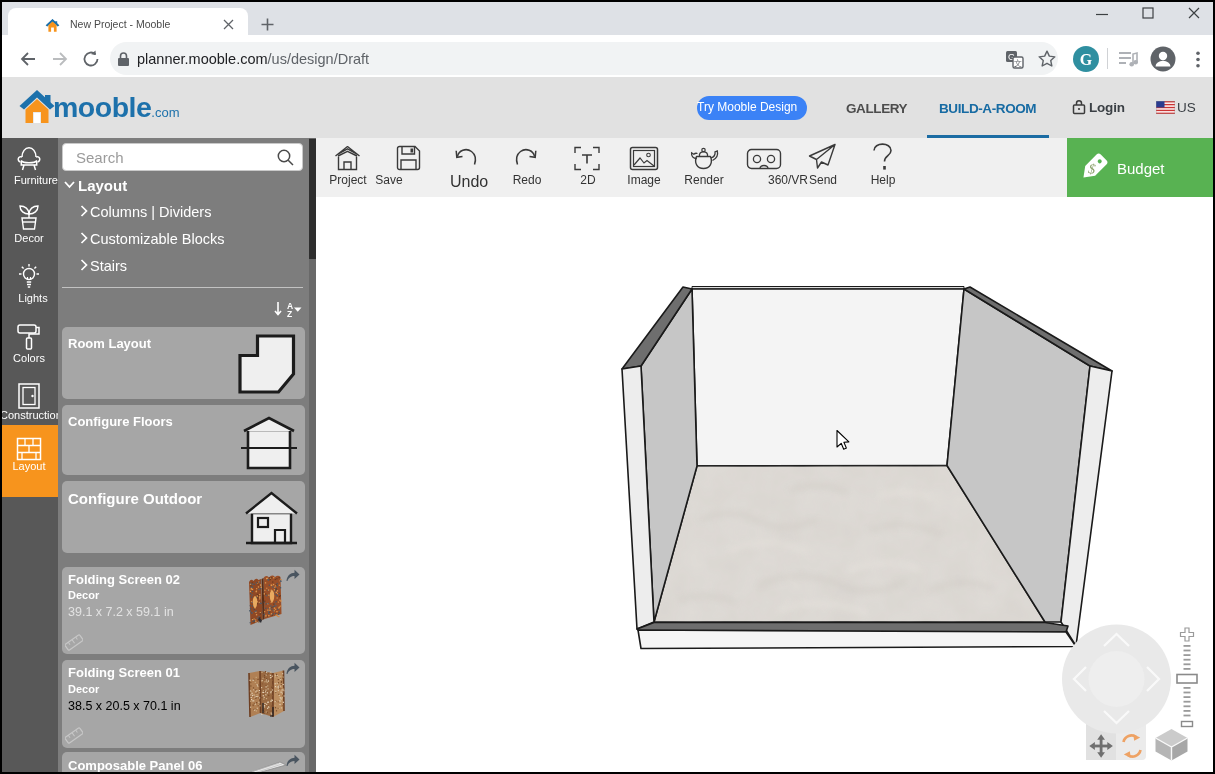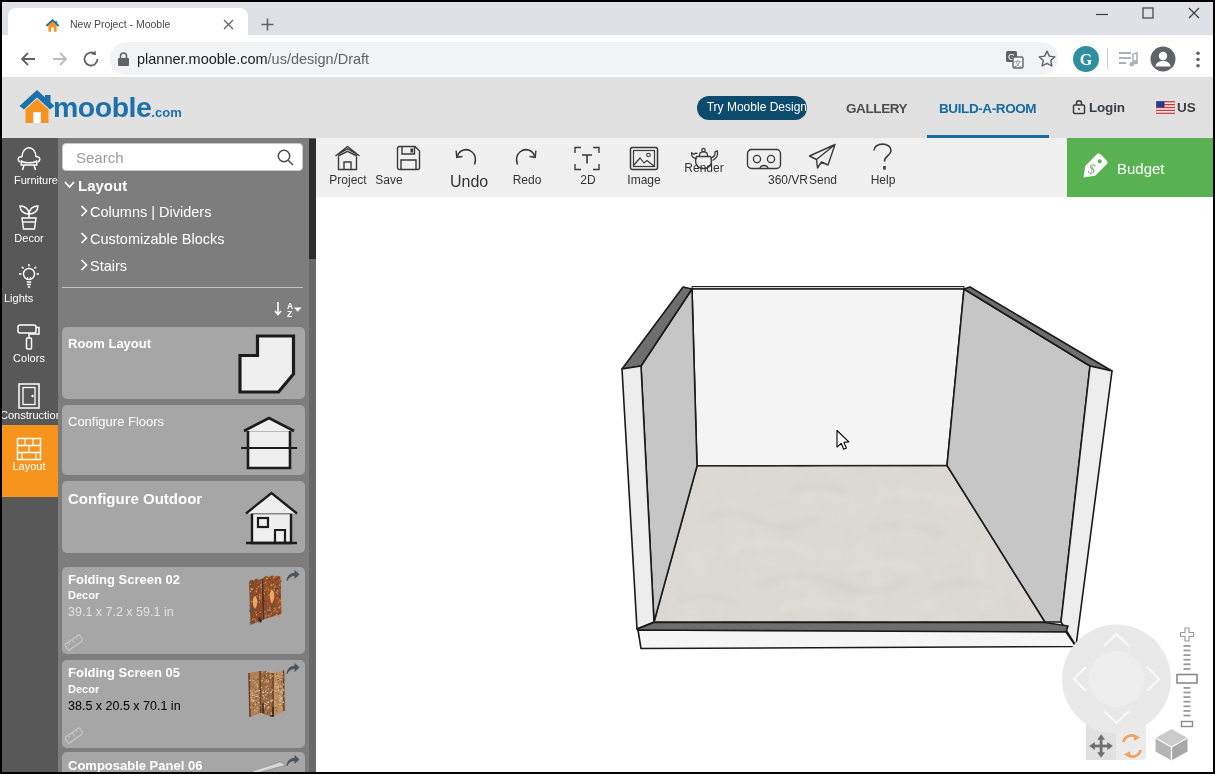--- a/index.html
+++ b/index.html
@@ -87,22 +87,22 @@
     <circle cx="4" cy="14.8" r="1.8" fill="#5f6368"></circle>
   </svg>
 
 <div class="abs" style="left:0;top:77px;width:1215px;height:61px;background:#e1e1e1"></div>
 <svg class="abs" style="left:19px;top:90px" width="36" height="33" viewBox="0 0 36 33">
  <path d="M18 0 L0.5 16 L5 19.5 L18 7.5 L31 19.5 L35.5 16 Z" fill="#1d71ab"></path>
  <path d="M26 5 L31.5 5 L31.5 13 L26 8.5 Z" fill="#1d71ab"></path>
  <path d="M6.5 19.5 L18 9 L29.5 19.5 L29.5 33 L22 33 L22 22 L14 22 L14 33 L6.5 33 Z" fill="#f7941d"></path>
  <rect x="14.7" y="22.7" width="6.6" height="10.3" fill="#fff"></rect>
 </svg>
-<div class="abs" style="left:53px;top:91px;font-size:28.5px;font-weight:bold;color:#1d71ab;letter-spacing:-0.5px">mooble<span style="font-size:13px;font-weight:bold;letter-spacing:0">.com</span></div>
-<div class="abs" style="left:697px;top:96px;width:110px;height:23.5px;background:#0c4a6e;border-radius:12px;color:#fff;font-size:12px;text-align:right;line-height:23.5px">Try Mooble Design</div>
+<div class="abs" style="left:53px;top:91px;font-size:28.5px;font-weight:bold;color:#1d71ab;letter-spacing:-0.5px">mooble<span style="font-size:13px;font-weight:normal;letter-spacing:0">.com</span></div>
+<div class="abs" style="left:697px;top:96px;width:110px;height:23.5px;background:#3b82f6;border-radius:12px;color:#fff;font-size:12px;text-align:left;line-height:23.5px">Try Mooble Design</div>
 <div class="abs" style="left:846px;top:101px;font-size:13.5px;font-weight:bold;color:#4d4d4d;letter-spacing:-0.4px">GALLERY</div>
 <div class="abs" style="left:939px;top:101px;font-size:13.5px;font-weight:bold;color:#176ba3;letter-spacing:-0.4px">BUILD-A-ROOM</div>
 <div class="abs" style="left:926.5px;top:134.5px;width:122.5px;height:3.5px;background:#1b6ca3"></div>
 <svg class="abs" style="left:1072px;top:99px" width="14" height="16" viewBox="0 0 14 16">
     <rect x="1.5" y="6" width="11" height="8.5" rx="1" fill="none" stroke="#3c3c3c" stroke-width="1.5"></rect>
     <path d="M4.5 6 V4.2 a2.5 2.5 0 0 1 5 0 V6" fill="none" stroke="#3c3c3c" stroke-width="1.5"></path>
     <circle cx="7" cy="10" r="1.1" fill="#3c3c3c"></circle>
   </svg>
 <div class="abs" style="left:1089px;top:100px;font-size:13.5px;font-weight:bold;color:#3a3f44;letter-spacing:-0.2px">Login</div>
 <svg class="abs" style="left:1156px;top:101px" width="19" height="13" viewBox="0 0 19 13">
@@ -110,21 +110,21 @@
  <g fill="#c33">
   <rect y="0" width="19" height="1.45"></rect>
       <rect y="2.9" width="19" height="1.45"></rect>
       <rect y="5.8" width="19" height="1.45"></rect>
       <rect y="8.7" width="19" height="1.45"></rect>
       <rect y="11.6" width="19" height="1.4"></rect>
  </g>
  <rect width="8.5" height="6.5" fill="#2a3b8f"></rect>
  <rect x="0" y="0" width="19" height="13" fill="none" stroke="#999" stroke-width="0.6"></rect>
 </svg>
-<div class="abs" style="left:1177px;top:100px;font-size:13.5px;font-weight:bold;color:#3a3f44">US</div>
+<div class="abs" style="left:1177px;top:100px;font-size:13.5px;font-weight:normal;color:#3a3f44">US</div>
 
 <div class="abs" style="left:316px;top:138px;width:899px;height:59px;background:#f0f0f0"></div>
 <svg class="abs" style="left:334px;top:145px" width="27" height="26" viewBox="0 0 27 26">
  <path d="M13.5 1.5 L1.5 11 M13.5 1.5 L25.5 11 M3.5 9.5 L13.5 3.8 L23.5 9.5 M4 11 L13.5 6.3 L23 11" fill="none" stroke="#3a3a3a" stroke-width="1.4" stroke-linejoin="round"></path>
  <path d="M4.5 11.5 V24.5 H22.5 V11.5" fill="none" stroke="#3a3a3a" stroke-width="1.4"></path>
  <path d="M10 24.5 V17 H17 V24.5" fill="none" stroke="#3a3a3a" stroke-width="1.4"></path>
 </svg>
 <div class="abs" style="left:327px;top:173px;width:42px;text-align:center;font-size:12px;color:#333">Project</div>
 <svg class="abs" style="left:396px;top:145px" width="25" height="26" viewBox="0 0 25 26">
  <path d="M1.5 3.5 a2 2 0 0 1 2 -2 H19 L23.5 6 V22.5 a2 2 0 0 1 -2 2 H3.5 a2 2 0 0 1 -2 -2 Z" fill="none" stroke="#3a3a3a" stroke-width="1.4"></path>
@@ -155,21 +155,21 @@
  <path d="M5 19 L11 12 L15 17 L18 14.5 L25 20" fill="none" stroke="#3a3a3a" stroke-width="1.2"></path>
 </svg>
 <div class="abs" style="left:623px;top:173px;width:42px;text-align:center;font-size:12px;color:#333">Image</div>
 <svg class="abs" style="left:689px;top:146px" width="31" height="25" viewBox="0 0 31 25">
  <path d="M7.5 10.5 C5 17 8 22.5 14.5 22.5 C21 22.5 24 17 21.5 10.5 Z" fill="none" stroke="#3a3a3a" stroke-width="1.4" stroke-linejoin="round"></path>
  <path d="M7.8 12.5 C4 12.5 2.2 10 2.6 6.8 L4.8 8.2 C6 7.2 7 7 8.5 7.5" fill="none" stroke="#3a3a3a" stroke-width="1.3"></path>
  <path d="M21.8 12 C25 11 26.5 9 26 6 L28.3 5 C29.3 9 27.5 12.5 23.5 14.5" fill="none" stroke="#3a3a3a" stroke-width="1.3"></path>
  <path d="M10.5 10.2 C10 7.5 11.5 5.8 14.5 5.8 C17.5 5.8 19 7.5 18.5 10.2" fill="none" stroke="#3a3a3a" stroke-width="1.3"></path>
  <circle cx="14.5" cy="4" r="1.7" fill="none" stroke="#3a3a3a" stroke-width="1.2"></circle>
 </svg>
-<div class="abs" style="left:681px;top:161px;width:46px;text-align:center;font-size:12px;color:#333">Render</div>
+<div class="abs" style="left:681px;top:173px;width:46px;text-align:center;font-size:12px;color:#333">Render</div>
 <svg class="abs" style="left:746px;top:148px" width="36" height="22" viewBox="0 0 36 22">
  <rect x="1.5" y="1.5" width="33" height="19" rx="4" fill="none" stroke="#3a3a3a" stroke-width="1.4"></rect>
  <circle cx="11" cy="11" r="3.6" fill="none" stroke="#3a3a3a" stroke-width="1.3"></circle>
  <circle cx="25" cy="11" r="3.6" fill="none" stroke="#3a3a3a" stroke-width="1.3"></circle>
  <path d="M14 20.5 C14.5 16.5 21.5 16.5 22 20.5" fill="none" stroke="#3a3a3a" stroke-width="1.4"></path>
 </svg>
 <div class="abs" style="left:764px;top:173px;width:48px;text-align:center;font-size:12px;color:#333">360/VR</div>
 <svg class="abs" style="left:808px;top:143px" width="29" height="28" viewBox="0 0 29 28">
  <path d="M27 1.5 L1.5 13 L8.5 16.5 Z M27 1.5 L8.5 16.5 L9.5 25 L13.5 19 L20 22 Z" fill="none" stroke="#3a3a3a" stroke-width="1.4" stroke-linejoin="round"></path>
 </svg>
@@ -205,21 +205,21 @@
  <path d="M6 16 H20 L18.5 27 H7.5 Z" fill="none" stroke="#fff" stroke-width="1.4"></path>
  <path d="M7 20 H19" stroke="#fff" stroke-width="1.4"></path>
 </svg>
 <div class="abs" style="left:0;top:232px;width:58px;text-align:center;font-size:11px;color:#fff">Decor</div>
 <svg class="abs" style="left:16px;top:262px" width="26" height="28" viewBox="0 0 26 28">
  <circle cx="13" cy="12" r="5.5" fill="none" stroke="#fff" stroke-width="1.4"></circle>
  <path d="M10.8 20 H15.2 M11 22.5 H15 M11.8 25 H14.2" stroke="#fff" stroke-width="1.4"></path>
  <path d="M13 2 V4.5 M3 12 H5.5 M20.5 12 H23 M5.8 4.8 L7.6 6.6 M20.2 4.8 L18.4 6.6" stroke="#fff" stroke-width="1.4"></path>
  <path d="M11.5 17.5 V15 M14.5 17.5 V15" stroke="#fff" stroke-width="1.2"></path>
 </svg>
-<div class="abs" style="left:4px;top:292px;width:58px;text-align:left;font-size:11px;color:#fff">Lights</div>
+<div class="abs" style="left:4px;top:292px;width:58px;text-align:center;font-size:11px;color:#fff">Lights</div>
 <svg class="abs" style="left:16px;top:323px" width="26" height="28" viewBox="0 0 26 28">
  <rect x="2" y="2" width="18" height="8" rx="2" fill="none" stroke="#fff" stroke-width="1.5"></rect>
  <path d="M20 4.5 H23 V11 H13 V15" fill="none" stroke="#fff" stroke-width="1.5"></path>
  <rect x="10.5" y="15" width="5" height="11" rx="1" fill="none" stroke="#fff" stroke-width="1.5"></rect>
 </svg>
 <div class="abs" style="left:0;top:352px;width:58px;text-align:center;font-size:11px;color:#fff">Colors</div>
 <svg class="abs" style="left:17px;top:382px" width="24" height="28" viewBox="0 0 24 28">
  <rect x="2" y="2" width="20" height="24" fill="none" stroke="#fff" stroke-width="1.5"></rect>
  <rect x="6" y="5.5" width="12" height="17" fill="none" stroke="#fff" stroke-width="1.3"></rect>
  <circle cx="15.5" cy="14" r="1.2" fill="#fff"></circle>
@@ -262,21 +262,21 @@
  <text x="13" y="7.5" font-size="8.5" font-weight="bold" fill="#fff" font-family="Liberation Sans">A</text>
  <text x="13" y="16" font-size="8.5" font-weight="bold" fill="#fff" font-family="Liberation Sans">Z</text>
  <path d="M20 6.5 L27.5 6.5 L23.75 10.8 Z" fill="#fff"></path>
 </svg>
 <div class="abs" style="left:61.5px;top:327px;width:243px;height:72px;background:#a6a6a6;border-radius:5px"></div>
 <div class="abs" style="left:68px;top:336px;font-size:13px;font-weight:bold;color:#fff">Room Layout</div>
 <svg class="abs" style="left:237px;top:333px" width="60" height="63" viewBox="0 0 60 63">
  <path d="M20.5 3 H56.5 V41 L41.5 59 H3 V22.5 H20.5 Z" fill="#efefef" stroke="#1c1c1c" stroke-width="3.2" stroke-linejoin="miter"></path>
 </svg>
 <div class="abs" style="left:61.5px;top:405px;width:243px;height:70px;background:#a6a6a6;border-radius:5px"></div>
-<div class="abs" style="left:68px;top:414px;font-size:13px;font-weight:normal;color:#fff">Configure Floors</div>
+<div class="abs" style="left:68px;top:414px;font-size:13px;font-weight:bold;color:#fff">Configure Floors</div>
 <svg class="abs" style="left:240px;top:414px" width="58" height="58" viewBox="0 0 58 58">
  <path d="M8 16 H50 V54 H8 Z" fill="#efefef" stroke="#1c1c1c" stroke-width="2.6"></path>
  <path d="M4 17 L29 4 L54 17" fill="#efefef" stroke="#1c1c1c" stroke-width="2.6"></path>
  <path d="M1 34 H57" stroke="#1c1c1c" stroke-width="2.2"></path>
 </svg>
 <div class="abs" style="left:61.5px;top:481px;width:243px;height:72px;background:#a6a6a6;border-radius:5px"></div>
 <div class="abs" style="left:68px;top:490px;font-size:15px;font-weight:bold;color:#fff">Configure Outdoor</div>
 <svg class="abs" style="left:243px;top:486px" width="58" height="62" viewBox="0 0 58 62">
  <path d="M9 27 H48 V57 H9 Z" fill="#efefef" stroke="#1c1c1c" stroke-width="2.4"></path>
  <path d="M3 27.5 L28.5 7 L54 27.5" fill="#efefef" stroke="#1c1c1c" stroke-width="2.4"></path>
@@ -509,21 +509,21 @@
     <rect x="18.0" y="37.9" width="1.3" height="1.3" fill="#cf8845"></rect>
     <rect x="25.8" y="17.5" width="1.3" height="1.3" fill="#6b3a1e"></rect>
  <path d="M7 26 Q9 20 11 26 Q12 32 9 36 Q6 32 7 26 Z" fill="#e8aa60"></path>
  <path d="M24 20 Q26 14 28 20 Q29 26 26 30 Q23 26 24 20 Z" fill="#e8aa60"></path>
  <path d="M13 44 L16 47 L15 50 L12 47 Z" fill="#2e2e33"></path>
 </svg>
 <svg class="abs" style="left:285px;top:569px" width="15" height="13" viewBox="0 0 15 13">
  <path d="M1.5 12 C2 6.5 5.5 4 9.5 3.8 L9.5 0.8 L14.5 5.5 L9.5 10 L9.5 7 C6.5 7 3.5 8.5 2.5 12 Z" fill="#4a5560"></path>
 </svg>
 <div class="abs" style="left:61.5px;top:660px;width:243px;height:88px;background:#a6a6a6;border-radius:5px"></div>
-<div class="abs" style="left:68px;top:665px;font-size:13px;font-weight:bold;color:#fff">Folding Screen 05</div>
+<div class="abs" style="left:68px;top:665px;font-size:13px;font-weight:bold;color:#fff">Folding Screen 01</div>
 <div class="abs" style="left:68px;top:682.5px;font-size:11px;font-weight:bold;color:#fff">Decor</div>
 <div class="abs" style="left:68px;top:698.5px;font-size:12.5px;color:#000000">38.5 x 20.5 x 70.1 in</div>
 <svg class="abs" style="left:65px;top:727px" width="18" height="17" viewBox="0 0 18 17">
  <g transform="rotate(-35 9 8.5)">
       <rect x="0" y="5" width="18" height="7" rx="1" fill="none" stroke="#c7c7c7" stroke-width="1.2"></rect>
       <path d="M4.5 5 V8 M9 5 V9.5 M13.5 5 V8" stroke="#c7c7c7" stroke-width="1"></path>
     </g>
 </svg>
 <svg class="abs" style="left:247px;top:667px" width="38" height="52" viewBox="0 0 38 52">
  <path d="M2 6 L13 4 L13.5 46 L3 50 Z" fill="#b08054"></path>

